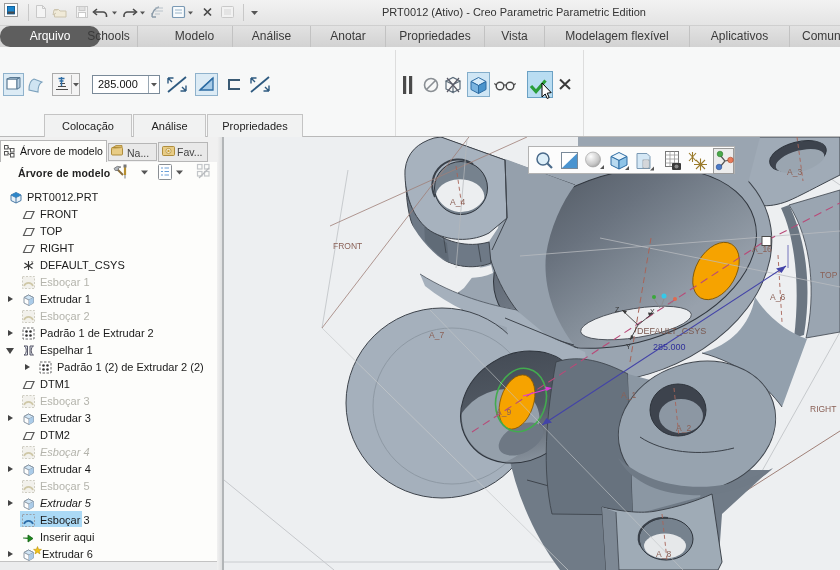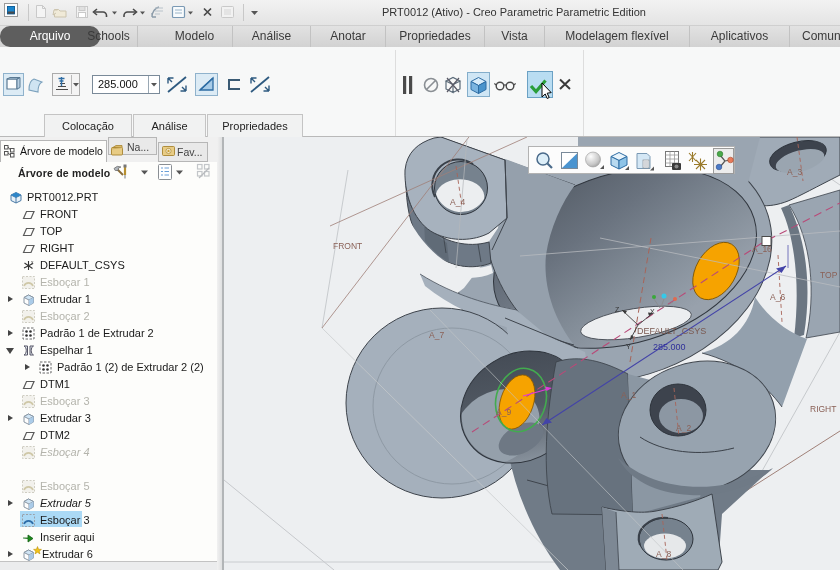--- a/index.html
+++ b/index.html
@@ -167,21 +167,21 @@
       <path d="M531,39 l5,5.5 9.5,-11" fill="none" stroke="#2a9e3a" stroke-width="3.2"></path>
 
       <path d="M542,36 l0,14 3.2,-3 2,4.5 2,-1 -2,-4.3 4,-0.6 Z" fill="#fff" stroke="#000" stroke-width="1"></path>
 
       <path d="M560,32.5 l10,9.5 m0,-9.5 l-10,9.5" stroke="#3a3a3a" stroke-width="2"></path>
     </svg>
   </div>
 
   <div id="leftpanel" class="abs">
     <div class="ptab active" style="left:0;top:3px;width:107px;height:22px;line-height:21px;"><span style="margin-left:19px;">Árvore de modelo</span></div>
-    <div class="ptab" style="left:108px;top:0;width:49px;height:18px;line-height:19px;"><span style="margin-left:18px;">Na...</span></div>
+    <div class="ptab" style="left:108px;top:6px;width:49px;height:18px;line-height:19px;"><span style="margin-left:18px;">Na...</span></div>
     <div class="ptab" style="left:158px;top:5px;width:50px;height:20px;line-height:19px;"><span style="margin-left:18px;">Fav...</span></div>
     <div id="treehead">
         <span style="position:absolute;left:18px;top:5px;font-size:10.5px;font-weight:bold;color:#222;letter-spacing:0.2px;">Árvore de modelo</span>
       </div>
     <div id="treebody">
       <svg width="0" height="0" style="position:absolute">
         <defs>
           <g id="i-plane">
               <path d="M1.5,10.5 L4.5,3.5 L12,3.5 L9,10.5 Z" fill="none" stroke="#5a5a5a" stroke-width="1.2"></path>
             </g>
@@ -320,20 +320,27 @@
           <svg class="ticon" style="left:22px;">
             <use href="#i-plane"></use>
           </svg>
           <span class="txt" style="left:40px;">DTM2</span>
         </div>
       <div class="trow gray" style="top:256px;">
           <svg class="ticon" style="left:22px;">
             <use href="#i-sketchg"></use>
           </svg>
           <span class="txt" style="left:40px;font-style:italic;">Esboçar 4</span>
+        </div>
+      <div class="trow" style="top:273px;">
+          <span class="exp" style="left:8px;"></span>
+          <svg class="ticon" style="left:22px;">
+            <use href="#i-ext"></use>
+          </svg>
+          <span class="txt" style="left:40px;">Extrudar 4</span>
         </div>
       <div class="trow gray" style="top:290px;">
           <svg class="ticon" style="left:22px;">
             <use href="#i-sketchg"></use>
           </svg>
           <span class="txt" style="left:40px;">Esboçar 5</span>
         </div>
       <div class="trow" style="top:307px;font-style:italic;">
           <span class="exp" style="left:8px;"></span>
           <svg class="ticon" style="left:22px;">

